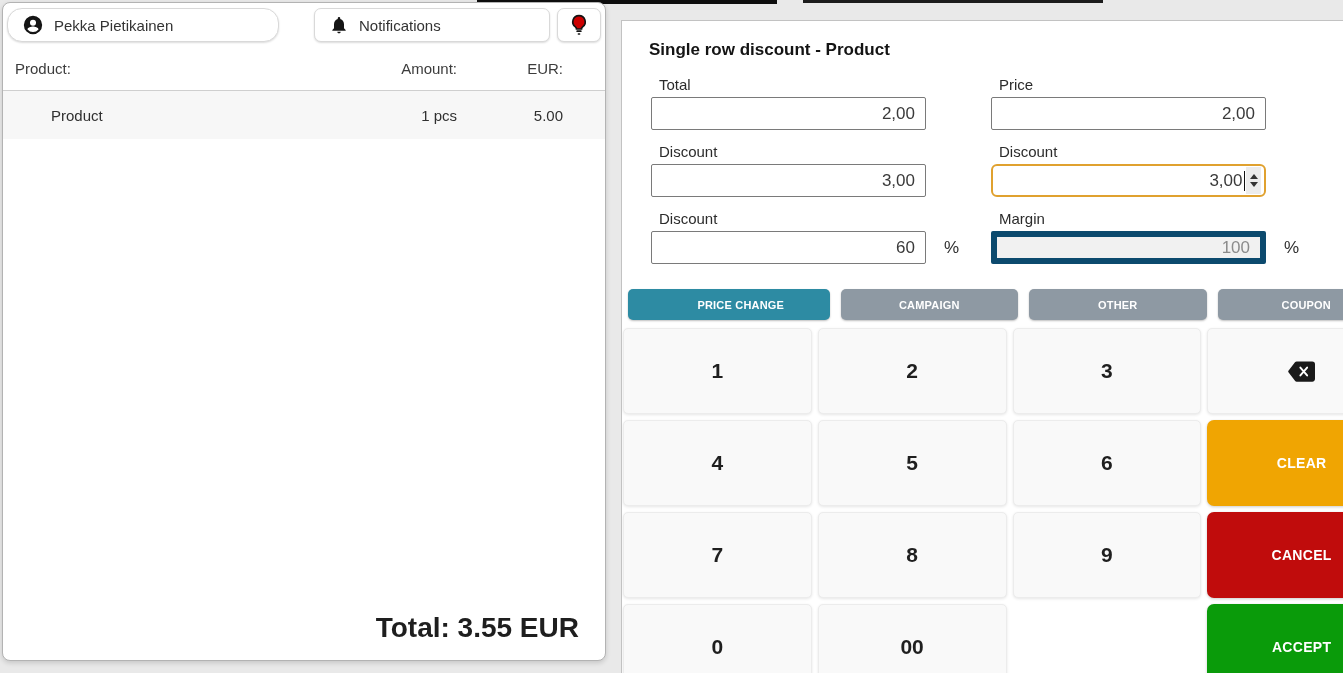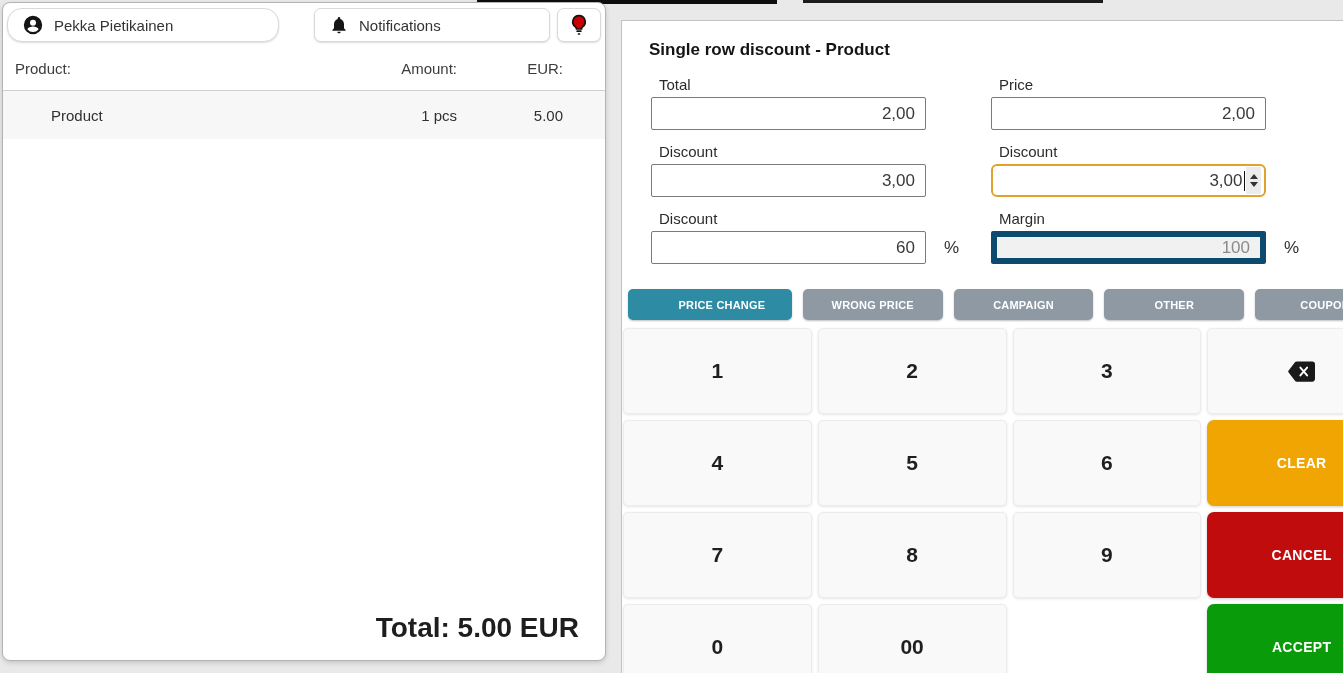--- a/index.html
+++ b/index.html
@@ -162,21 +162,21 @@
   </div>
 
   <div class="tbl-row">
     <span class="cell-product">Product</span>
     <span class="col-r">1 pcs</span>
     <span class="col-r">5.00</span>
   </div>
 
   <div class="pos-spacer"></div>
 
-  <div class="pos-total">Total: 5.00 EUR</div>
+  <div class="pos-total">Total: 3.55 EUR</div>
 </div>
 
 <div class="dialog-panel">
   <div class="dialog-title">Single row discount - Product</div>
 
   <div class="fields">
     <div class="field">
       <div class="field-label">Total</div>
       <div class="field-line">
         <input type="text" value="2,00" style="">
@@ -220,21 +220,20 @@
       <div class="field-label">Margin</div>
       <div class="field-line">
         <input type="text" class="disabled" disabled="" value="100" style="">
         <span class="suffix">%</span>
       </div>
     </div>
   </div>
 
   <div class="reason-row">
     <button class="reason-btn active">PRICE CHANGE</button>
-    <button class="reason-btn">WRONG PRICE</button>
     <button class="reason-btn">CAMPAIGN</button>
     <button class="reason-btn">OTHER</button>
     <button class="reason-btn">COUPON</button>
   </div>
 
   <div class="numpad">
     <div class="key">1</div>
     <div class="key">2</div>
     <div class="key">3</div>
     <div class="key">

